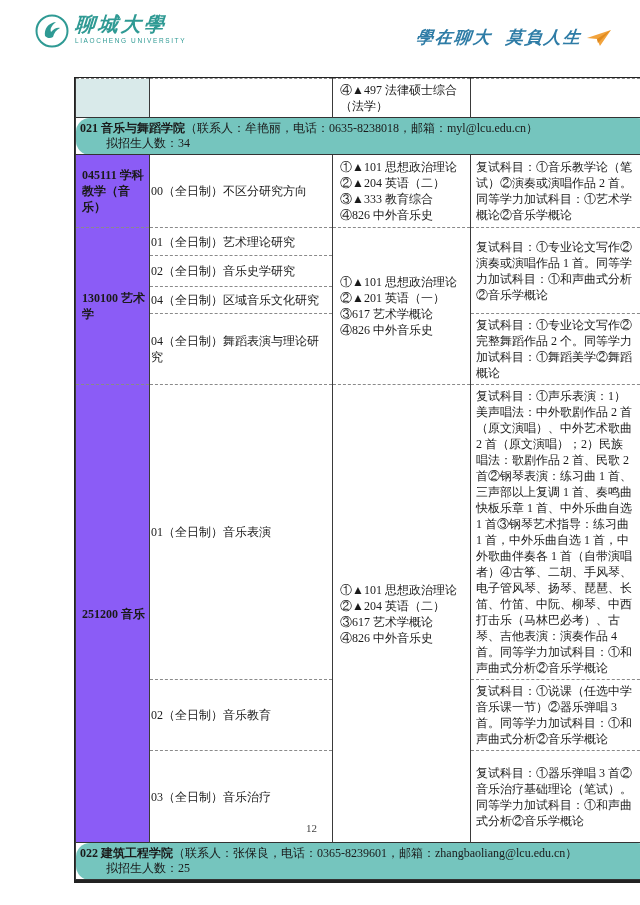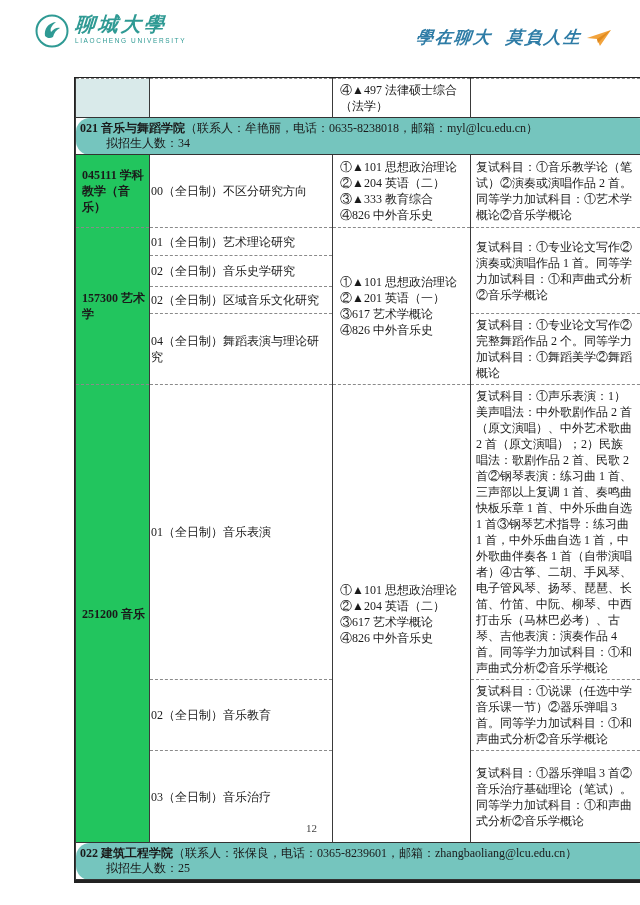--- a/index.html
+++ b/index.html
@@ -44,21 +44,21 @@
   col.c2 { width: 183px; }
   col.c3 { width: 138px; }
   col.c4 { width: 180px; }
   td {
     border-left: 1px solid #3a3a3a; border-right: 1px solid #3a3a3a;
     border-top: 1px dashed #8a8a8a; border-bottom: 1px dashed #8a8a8a;
     font-size: 12px; line-height: 16px; vertical-align: middle;
     padding: 3px 5px; word-break: break-all;
   }
   td.major {
-    background: #22c55e; font-weight: bold; padding-left: 6px; padding-right: 4px;
+    background: #8b5cf6; font-weight: bold; padding-left: 6px; padding-right: 4px;
   }
   td.majorbg { background: #d9eaea; }
   td.dir { padding-left: 1px; }
   td.exam { padding-left: 7px; white-space: pre-line; }
   td.retest { padding-left: 5px; padding-right: 18px; vertical-align: middle; }
   tr.banner td {
     background: #75c5be; border-top: 1px solid #333; border-bottom: 1px solid #333;
     padding: 2px 4px 3px 4px;
     border-radius: 14px;
   }
@@ -129,33 +129,33 @@
         <td class="major" style="height:73px">045111 学科教学（音乐）</td>
         <td class="dir">00（全日制）不区分研究方向</td>
         <td class="exam">①▲101 思想政治理论
 ②▲204 英语（二）
 ③▲333 教育综合
 ④826 中外音乐史</td>
         <td class="retest">复试科目：①音乐教学论（笔试）②演奏或演唱作品 2 首。同等学力加试科目：①艺术学概论②音乐学概论</td>
       </tr>
 
       <tr>
-        <td class="major" rowspan="4">157300 艺术学</td>
+        <td class="major" rowspan="4">130100 艺术学</td>
         <td class="dir" style="height:28px">01（全日制）艺术理论研究</td>
         <td class="exam" rowspan="4">①▲101 思想政治理论
 ②▲201 英语（一）
 ③617 艺术学概论
 ④826 中外音乐史</td>
         <td class="retest" rowspan="3">复试科目：①专业论文写作②演奏或演唱作品 1 首。同等学力加试科目：①和声曲式分析②音乐学概论</td>
       </tr>
       <tr>
         <td class="dir" style="height:31px">02（全日制）音乐史学研究</td>
       </tr>
       <tr>
-        <td class="dir" style="height:27px">02（全日制）区域音乐文化研究</td>
+        <td class="dir" style="height:27px">04（全日制）区域音乐文化研究</td>
       </tr>
       <tr>
         <td class="dir" style="height:44px">04（全日制）舞蹈表演与理论研究</td>
         <td class="retest">复试科目：①专业论文写作②完整舞蹈作品 2 个。同等学力加试科目：①舞蹈美学②舞蹈概论</td>
       </tr>
 
       <tr>
         <td class="major" rowspan="3">251200 音乐</td>
         <td class="dir" style="height:276px">01（全日制）音乐表演</td>
         <td class="exam" rowspan="3">①▲101 思想政治理论

